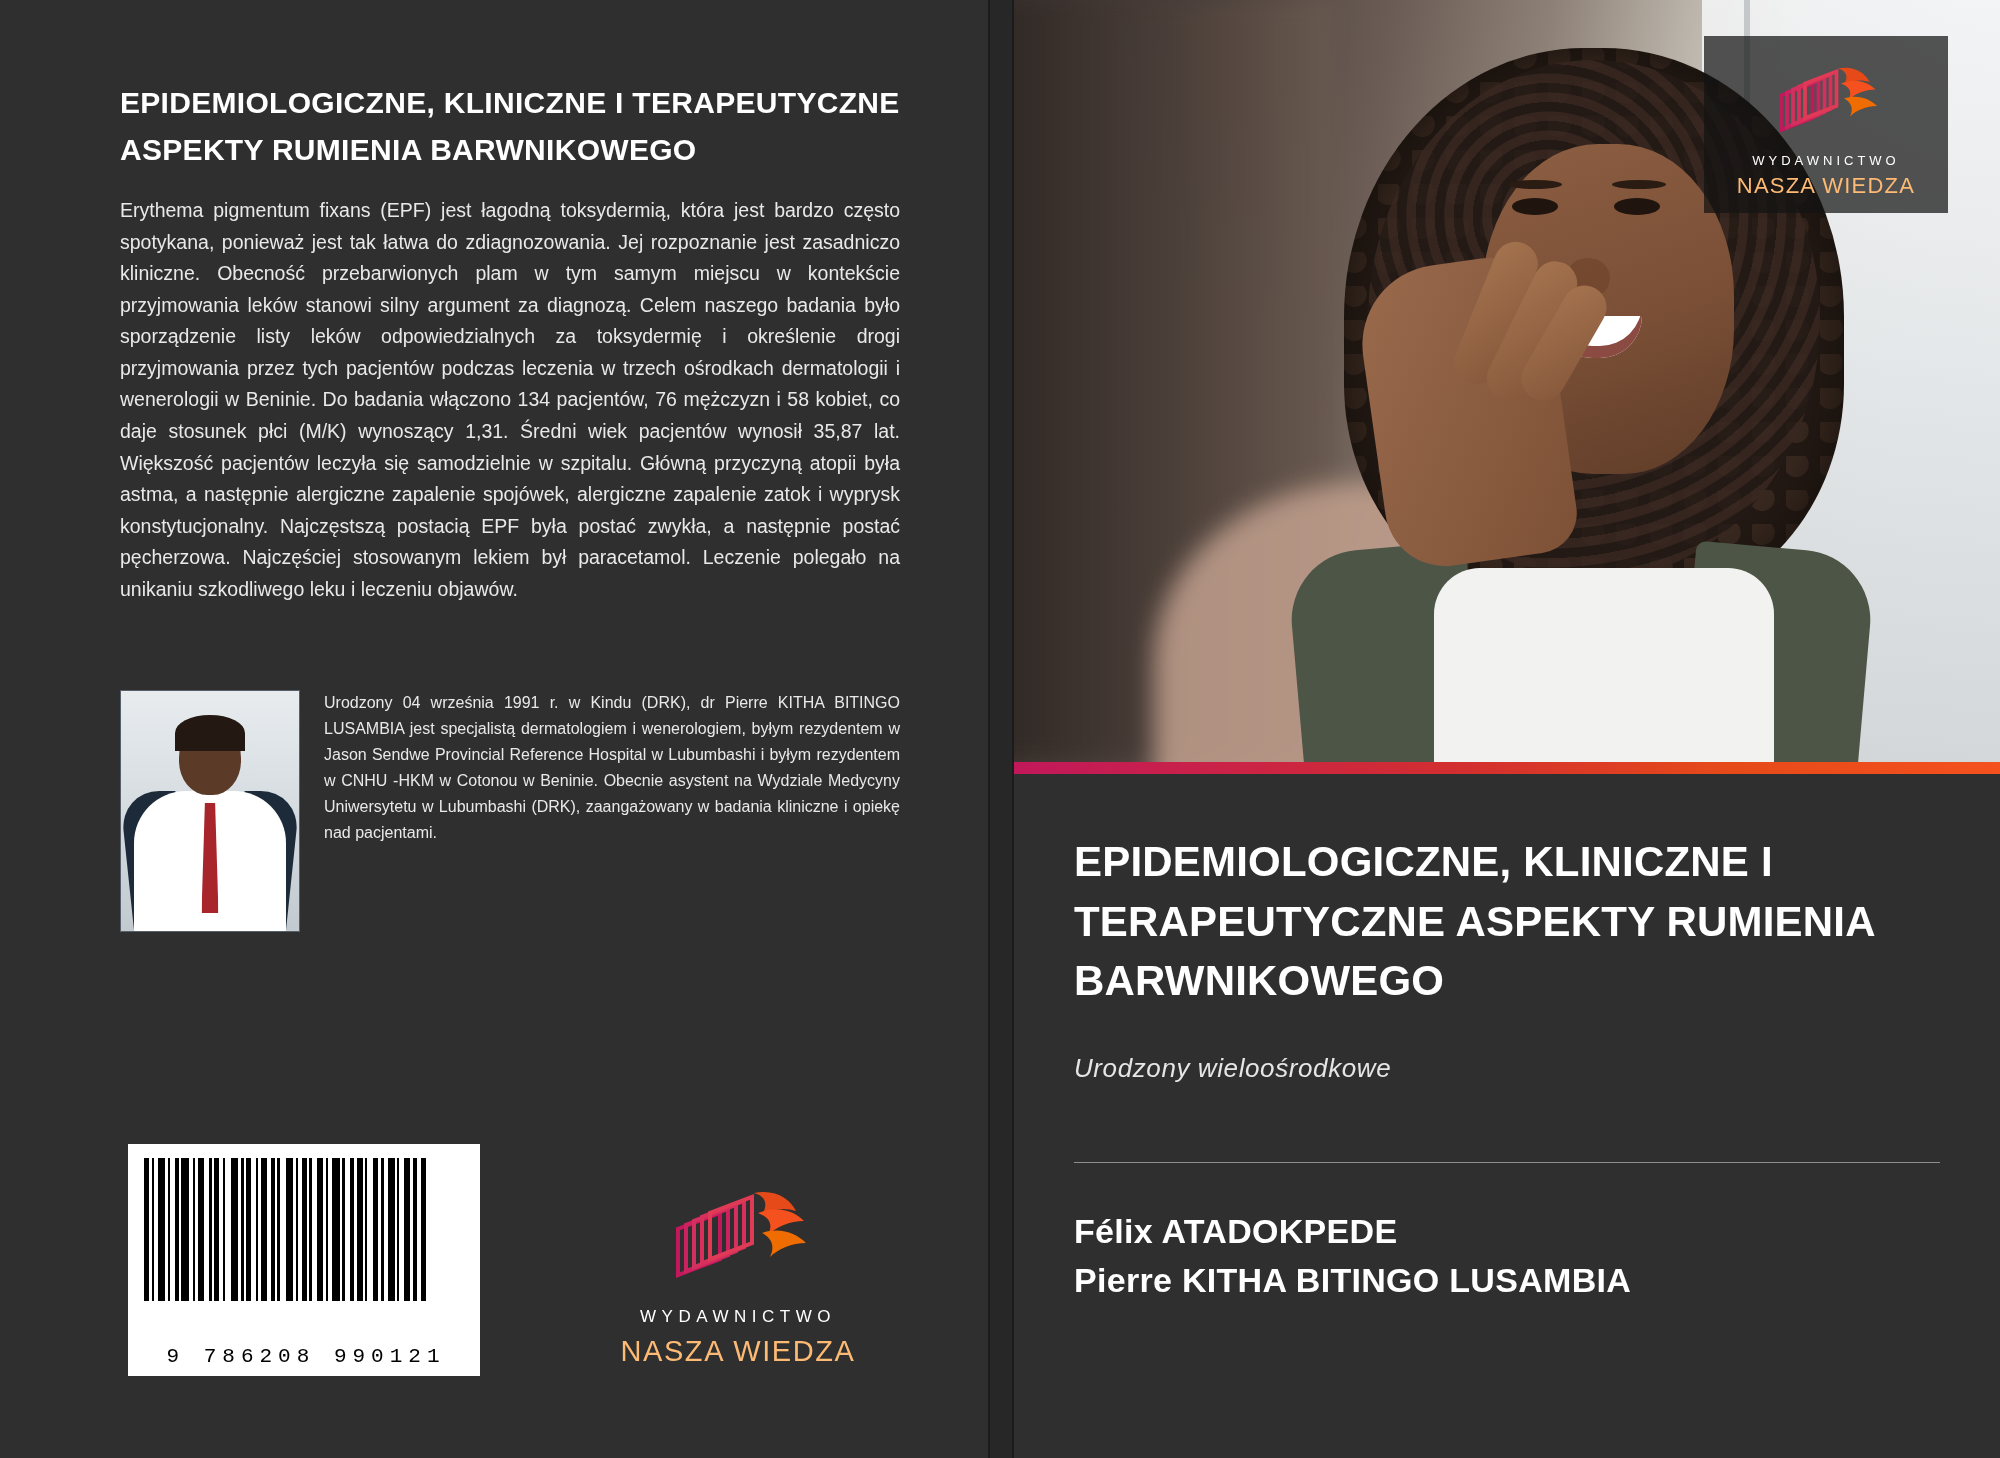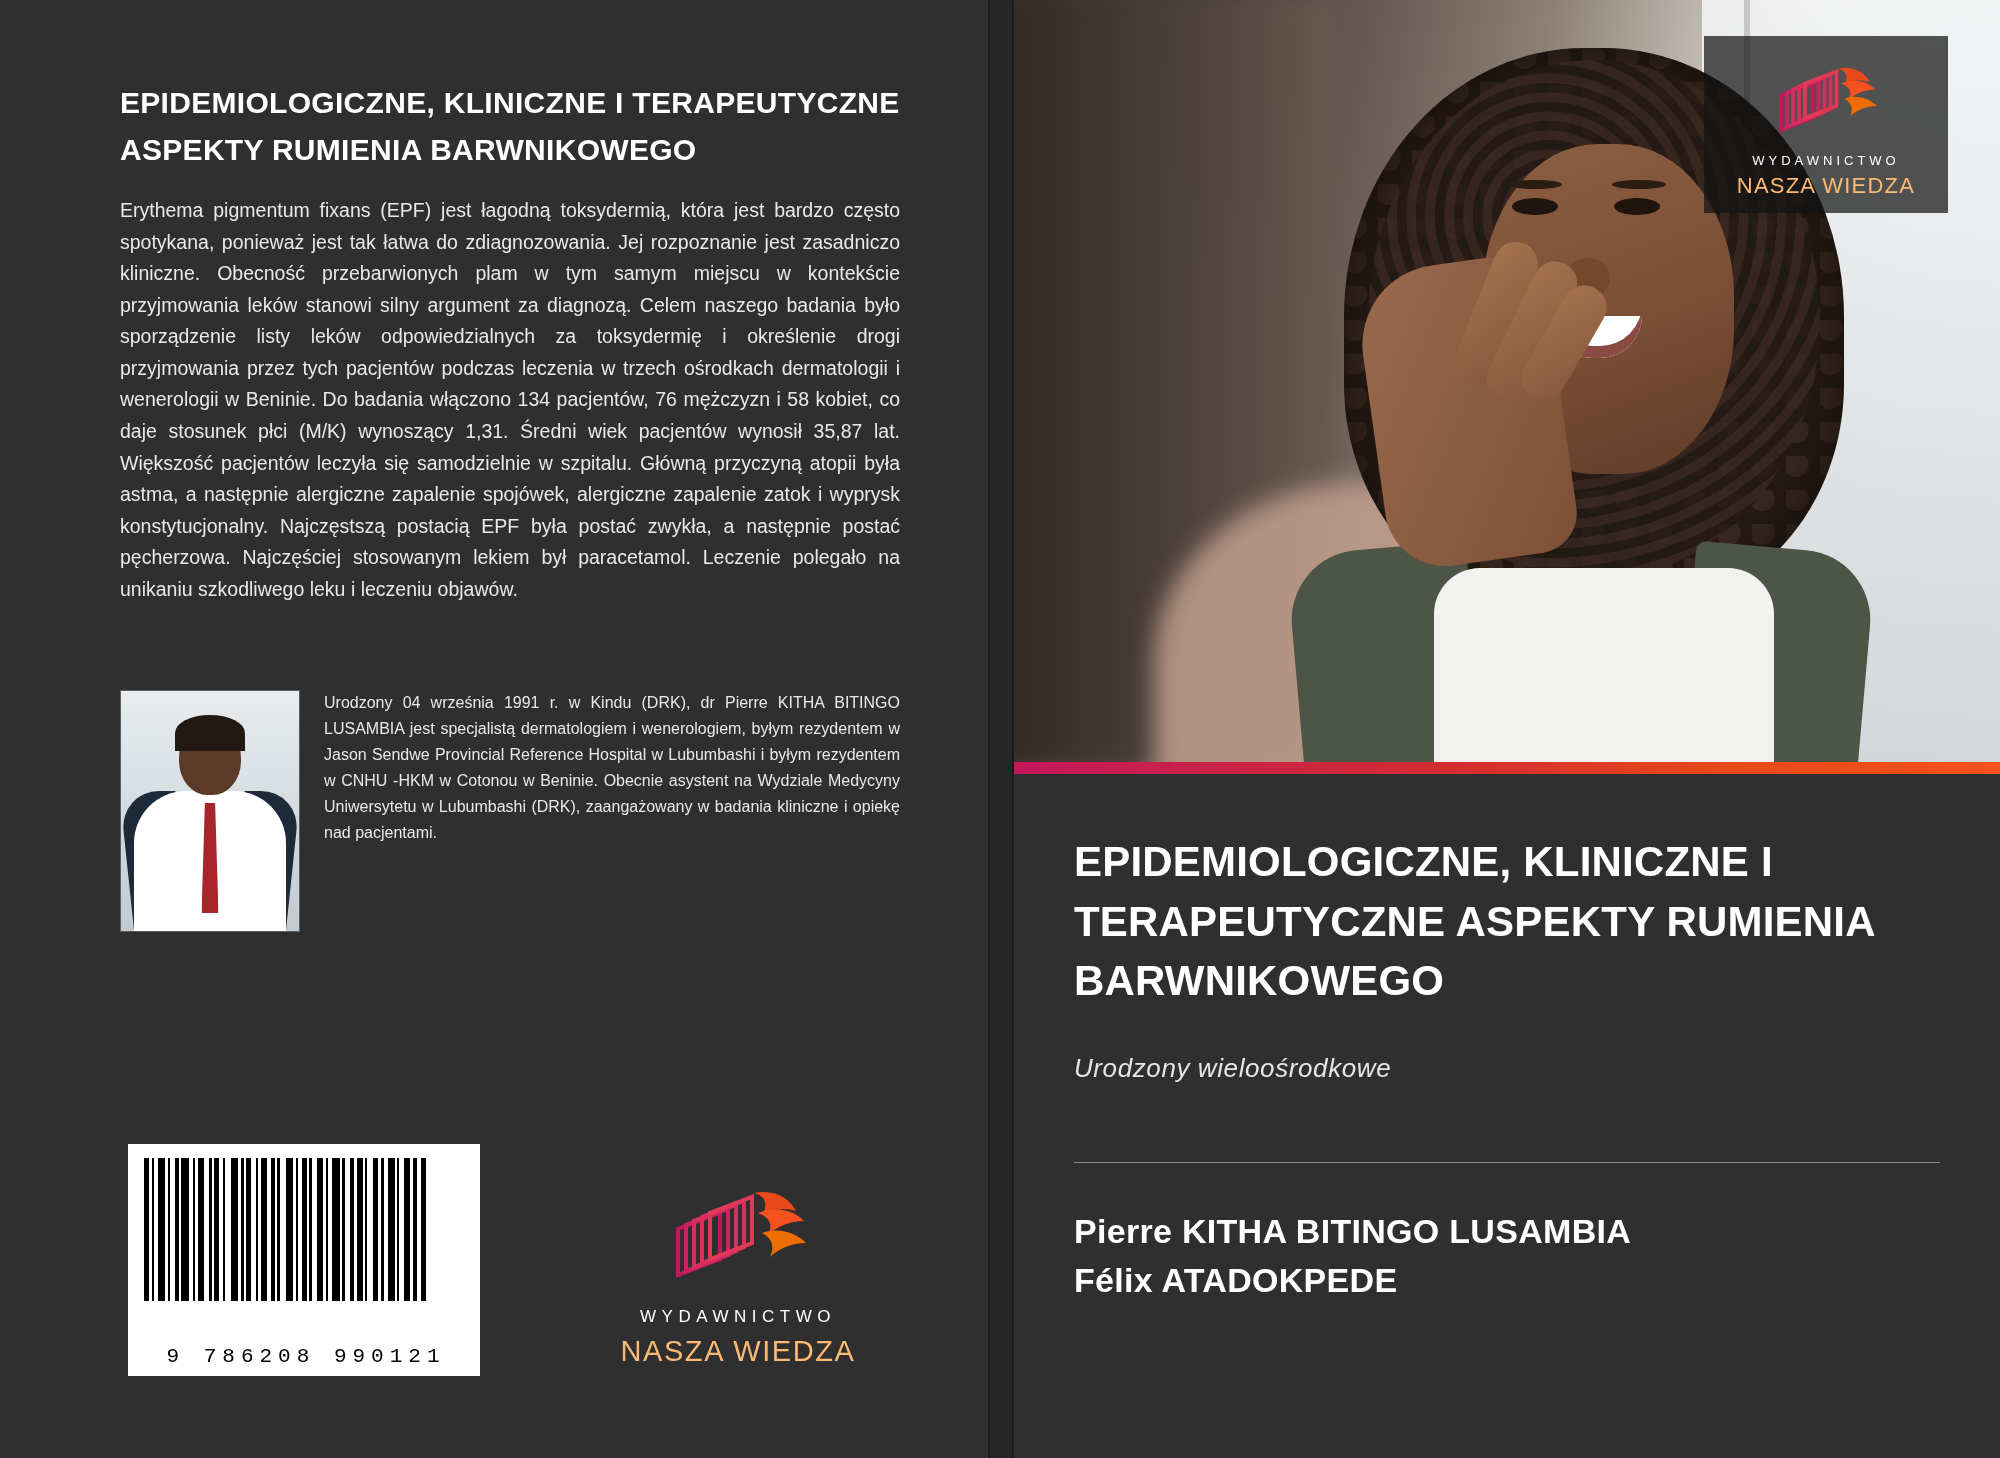--- a/index.html
+++ b/index.html
@@ -579,19 +579,19 @@
       </div>
     </div>
 
     <div class="accent-bar"></div>
 
     <div class="front-body">
       <h1 class="front-title">EPIDEMIOLOGICZNE, KLINICZNE I TERAPEUTYCZNE ASPEKTY RUMIENIA BARWNIKOWEGO</h1>
       <div class="front-subtitle">Urodzony wieloośrodkowe</div>
       <div class="front-rule"></div>
       <div class="front-authors">
+        <div>Félix ATADOKPEDE</div>
         <div>Pierre KITHA BITINGO LUSAMBIA</div>
-        <div>Félix ATADOKPEDE</div>
       </div>
     </div>
 
   </div>
 </div>
 
 </body></html>

